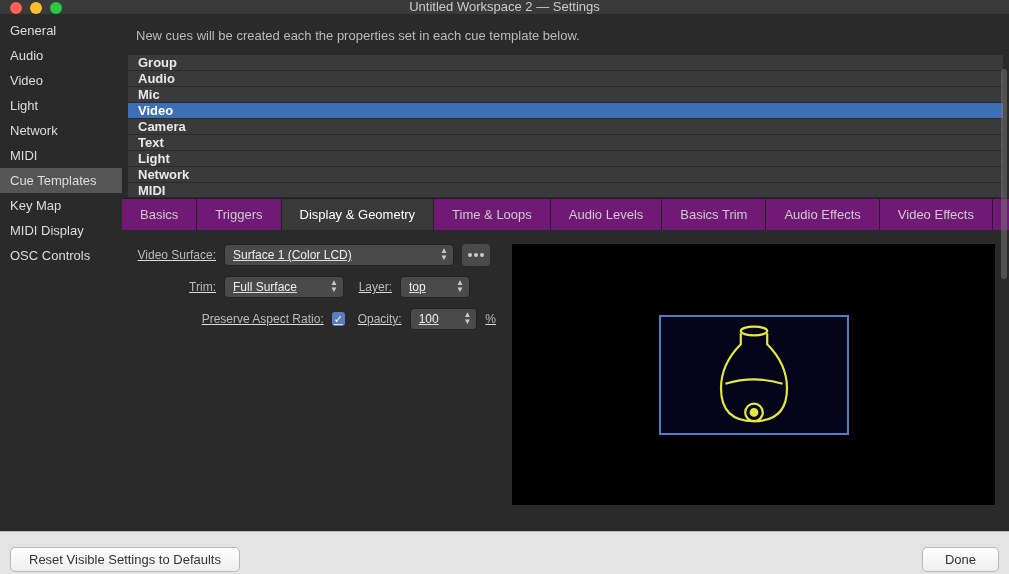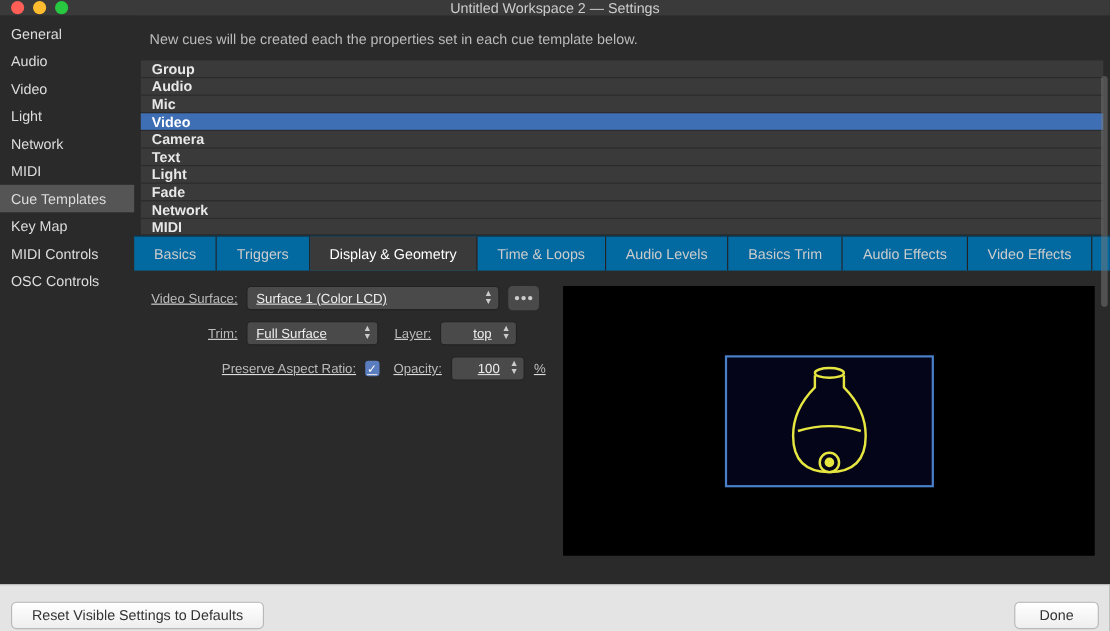--- a/index.html
+++ b/index.html
@@ -1,54 +1,54 @@
 <!DOCTYPE html>
 <html><head>
 <meta charset="utf-8">
 <style>
   * { box-sizing: border-box; margin: 0; padding: 0; font-family: -apple-system, "Helvetica Neue", Arial, sans-serif; }
   body { background: #2a2a2a; color: #ddd; width: 1009px; height: 574px; overflow: hidden; position: relative; }
 
   
-  .titlebar { height: 14px; background: #3a3a3a; display: flex; align-items: center; position: relative; }
+  .titlebar { height: 14px; background: #3a3a3a; display: flex; align-items: flex-end; position: relative; }
   .traffic { display: flex; gap: 8px; margin-left: 10px; }
   .traffic span { width: 12px; height: 12px; border-radius: 50%; display: inline-block; }
   .tl-close { background: #ff5f57; }
   .tl-min { background: #febc2e; }
   .tl-max { background: #28c840; }
   .title { position: absolute; left: 0; right: 0; text-align: center; font-size: 13px; color: #ccc; pointer-events: none; }
 
   .wrap { display: flex; height: 505px; }
   .sidebar { width: 122px; background: #2a2a2a; padding-top: 4px; }
   .side-item { padding: 5px 10px; font-size: 13px; color: #ddd; cursor: pointer; }
   .side-item.selected { background: #555; }
 
   .main { flex: 1; display: flex; flex-direction: column; position: relative; }
   .hint { padding: 14px 14px 12px 14px; font-size: 13px; color: #bbb; }
 
   .templates { padding: 0 6px; }
   .tmpl-row { background: #3a3a3a; margin-bottom: 1px; padding: 0 10px; font-size: 13px; font-weight: 600; color: #e8e8e8; cursor: pointer; }
   .tmpl-row.selected { background: #3e6fb5; color: #fff; }
   .tmpl-cutoff { height: 14px; overflow: hidden; }
 
-  .tabs { display: flex; background: #0369a1; border-top: 1px solid #1e1e1e; }
+  .tabs { display: flex; background: #701a75; border-top: 1px solid #1e1e1e; }
   .tab { padding: 8px 18px; font-size: 13px; color: #ccc; cursor: pointer; border-right: 1px solid #222; }
   .tab.active { background: #3a3a3a; color: #fff; }
 
   .panel { flex: 1; padding: 14px; display: flex; gap: 16px; }
   .form { width: 360px; }
   .row { display: flex; align-items: center; margin-bottom: 10px; gap: 8px; text-decoration: underline; }
   .lbl { font-size: 12px; color: #bbb; text-align: right; }
   .lbl.w1 { width: 80px; }
   .lbl.w2 { width: 120px; }
   .select, .input { background: #4a4a4a; border: 1px solid #222; color: #eee; font-size: 12px; border-radius: 4px; padding: 3px 20px 3px 8px; position: relative; }
   .select { width: 230px; display: flex; align-items: center; justify-content: space-between;}
   .updown { position: absolute; right: 5px; top: 2px; font-size: 8px; line-height: 7px; color: #ccc; display:flex; flex-direction:column;}
   .small-sel { width: 120px; }
-  .input { width: 70px; text-align: right; padding-right:22px;}
+  .input { width: 70px; text-align: left; padding-right:22px;}
   .dots-btn { width: 28px; height: 22px; background: #4a4a4a; border-radius: 4px; display: flex; align-items: center; justify-content: center; gap: 2px; }
   .dots-btn span { width: 4px; height: 4px; border-radius: 50%; background: #ccc; }
   .chk { width: 14px; height: 14px; background: #5a7dc0; border-radius: 3px; display: flex; align-items: center; justify-content: center; color: #fff; font-size: 11px; }
 
   .preview { flex: 1; background: #000; border: 1px solid #000; display: flex; align-items: center; justify-content: center; }
   .surf { width: 190px; height: 120px; border: 2px solid #4a80c8; display: flex; align-items: center; justify-content: center; background: #05051a; }
 
   .footer { position: absolute; bottom: 0; left: 0; right: 0; height: 43px; background: #e4e4e4; display: flex; align-items: center; justify-content: space-between; padding: 0 10px; border-top: 1px solid #b8b8b8;}
   .fbtn { background: linear-gradient(#fff,#eee); border: 1px solid #b8b8b8; border-radius: 5px; padding: 4px 18px; font-size: 13px; color: #333; cursor: pointer; margin-top: 13px; }
   .reset { }
@@ -72,36 +72,35 @@
 
   <div class="sidebar" id="sidebar">
       <div class="side-item">General</div>
       <div class="side-item">Audio</div>
       <div class="side-item">Video</div>
       <div class="side-item">Light</div>
       <div class="side-item">Network</div>
       <div class="side-item">MIDI</div>
       <div class="side-item selected">Cue Templates</div>
       <div class="side-item">Key Map</div>
-      <div class="side-item">MIDI Controls</div>
+      <div class="side-item">MIDI Display</div>
       <div class="side-item">OSC Controls</div>
     </div>
 
   <div class="main">
     <div class="hint">New cues will be created each the properties set in each cue template below.</div>
 
     <div class="templates" id="tmpls">
         <div class="tmpl-row">Group</div>
         <div class="tmpl-row">Audio</div>
         <div class="tmpl-row">Mic</div>
         <div class="tmpl-row selected">Video</div>
         <div class="tmpl-row">Camera</div>
         <div class="tmpl-row">Text</div>
         <div class="tmpl-row">Light</div>
-        <div class="tmpl-row">Fade</div>
         <div class="tmpl-row">Network</div>
         <div class="tmpl-row tmpl-cutoff">MIDI</div>
       </div>
 
     <div class="tabs" id="tabs">
         <div class="tab">Basics</div>
         <div class="tab">Triggers</div>
         <div class="tab active">Display &amp; Geometry</div>
         <div class="tab">Time &amp; Loops</div>
         <div class="tab">Audio Levels</div>

